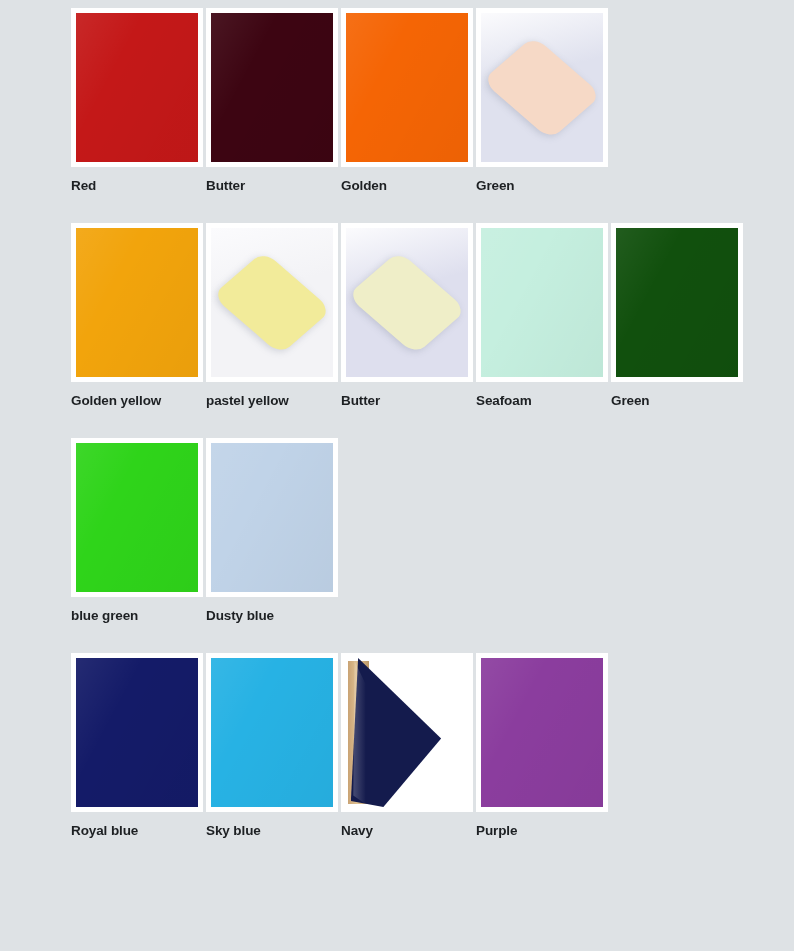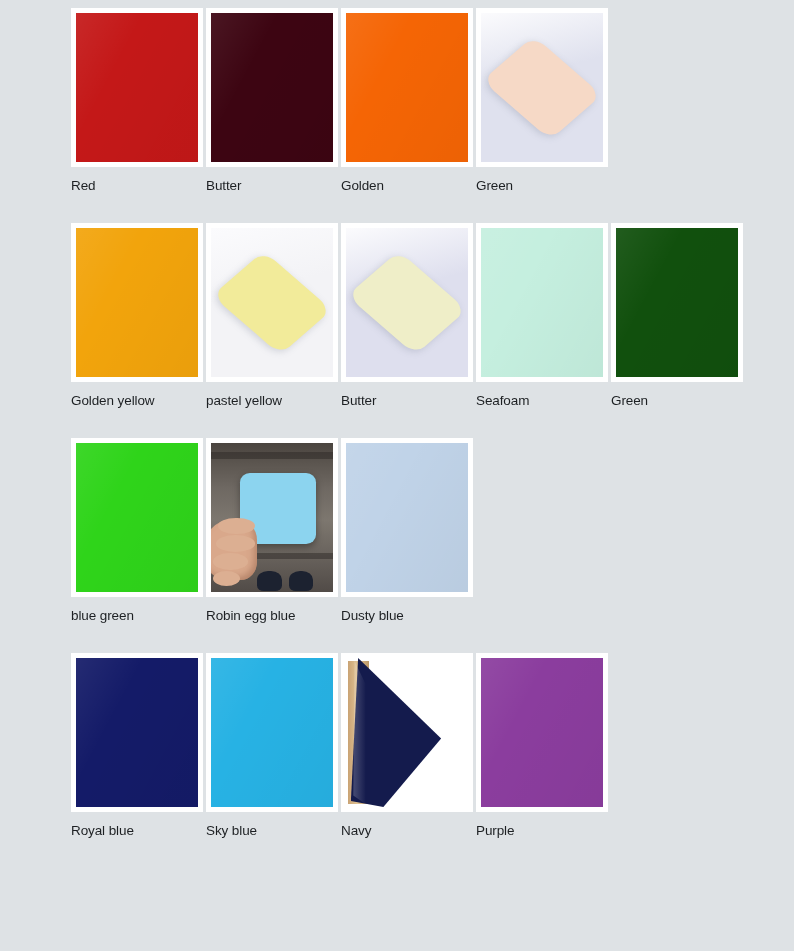--- a/index.html
+++ b/index.html
@@ -46,21 +46,21 @@
     width: 100%;
     height: 100%;
     display: block;
     position: relative;
     overflow: hidden;
   }
 
   .swatch-label {
     margin-top: 12px;
     font-size: 13.5px;
-    font-weight: normal;
+    font-weight: bold;
     color: #1d2023;
     letter-spacing: -0.1px;
     line-height: 1.1;
     white-space: nowrap;
   }
 
   
 
   .photo-scene {
     width: 100%;
@@ -269,39 +269,20 @@
       <div class="swatch-cell">
         <div class="swatch-frame">
           <div class="swatch-fill" style="background: rgb(47, 212, 26);">
             <div class="sheen"></div>
           </div>
         </div>
         <div class="swatch-label">blue green</div>
       </div>
       <div class="swatch-cell">
         <div class="swatch-frame">
-          <div class="swatch-fill photo-scene">
-            <div class="scene-asphalt">
-              <div class="asphalt-streak" style="left: 0%; top: 6%; width: 100%; height: 5%;"></div>
-              <div class="asphalt-streak" style="left: 0%; top: 74%; width: 100%; height: 4%;"></div>
-            </div>
-            <div class="egg-square" style="background: rgb(140, 212, 239);"></div>
-            <div class="hand"></div>
-            <div class="finger" style="left: 6%; top: 50%; width: 30%; height: 11%;"></div>
-            <div class="finger" style="left: 4%; top: 62%; width: 32%; height: 11%;"></div>
-            <div class="finger" style="left: 2%; top: 74%; width: 28%; height: 11%;"></div>
-            <div class="finger" style="left: 2%; top: 86%; width: 22%; height: 10%;"></div>
-            <div class="shoe" style="left: 38%;"></div>
-            <div class="shoe" style="left: 64%;"></div>
-          </div>
-        </div>
-        <div class="swatch-label">Robin egg blue</div>
-      </div>
-      <div class="swatch-cell">
-        <div class="swatch-frame">
           <div class="swatch-fill" style="background: rgb(192, 211, 232);">
             <div class="sheen"></div>
           </div>
         </div>
         <div class="swatch-label">Dusty blue</div>
       </div>
     </div>
     <div class="grid-row">
       <div class="swatch-cell">
         <div class="swatch-frame">

